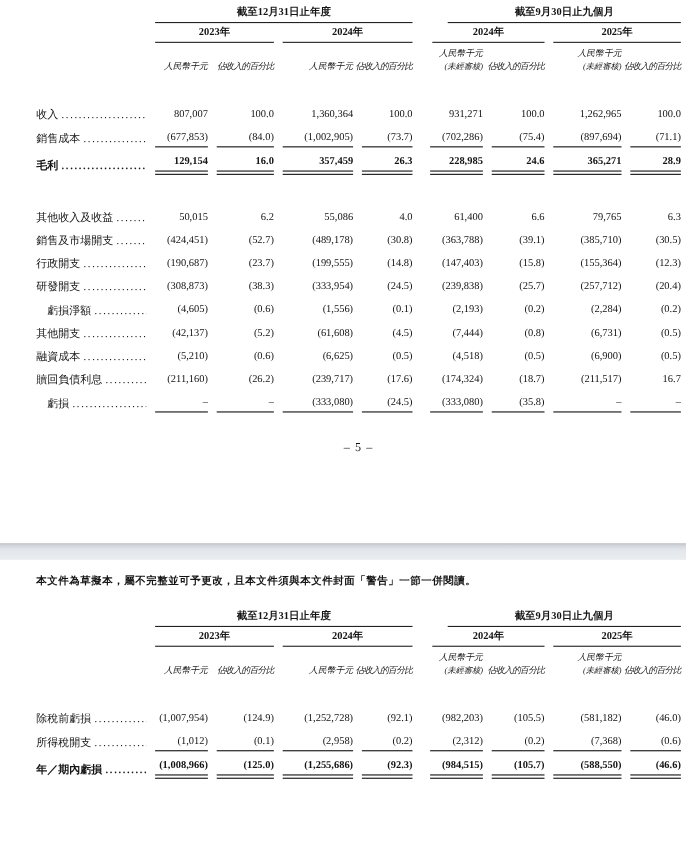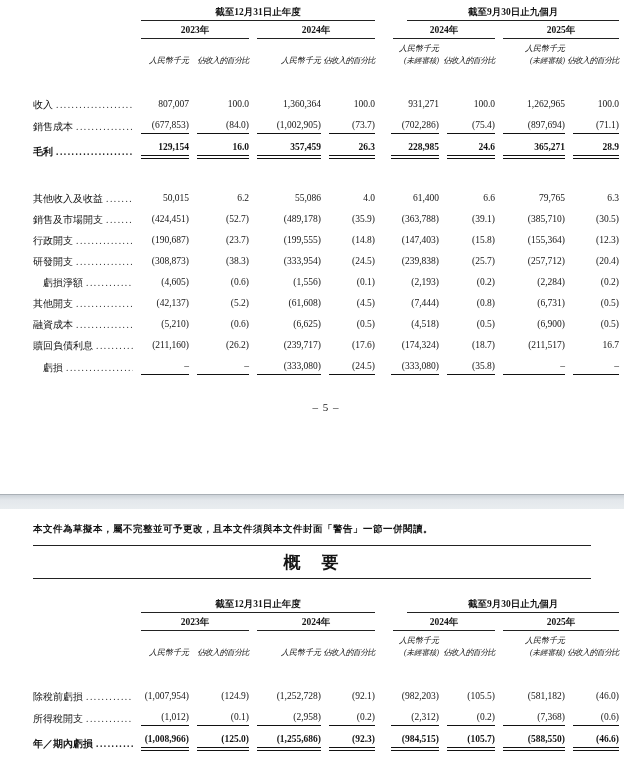--- a/index.html
+++ b/index.html
@@ -269,21 +269,21 @@
           <td class="v">
             <div class="in">(424,451)</div>
           </td>
           <td class="v">
             <div class="in">(52.7)</div>
           </td>
           <td class="v">
             <div class="in">(489,178)</div>
           </td>
           <td class="v">
-            <div class="in">(35.9)</div>
+            <div class="in">(30.8)</div>
           </td>
           <td class="v g2">
             <div class="in">(363,788)</div>
           </td>
           <td class="v">
             <div class="in">(39.1)</div>
           </td>
           <td class="v">
             <div class="in">(385,710)</div>
           </td>
@@ -517,23 +517,20 @@
         </tr>
       </tbody>
     </table>
   <div class="pagenum">– 5 –</div>
 </div>
 
 <div class="sepband"></div>
 
 <div class="page p2">
   <div class="notice">本文件為草擬本，屬不完整並可予更改，且本文件須與本文件封面「警告」一節一併閱讀。</div>
-  <div class="headblock">
-    <h1>概　要</h1>
-  </div>
   <div class="t2wrap">
     <table class="fin">
         <colgroup>
           <col style="width: 100px;">
           <col style="width: 56px;">
           <col style="width: 60px;">
           <col style="width: 72px;">
           <col style="width: 54px;">
           <col style="width: 64px;">
           <col style="width: 56px;">

